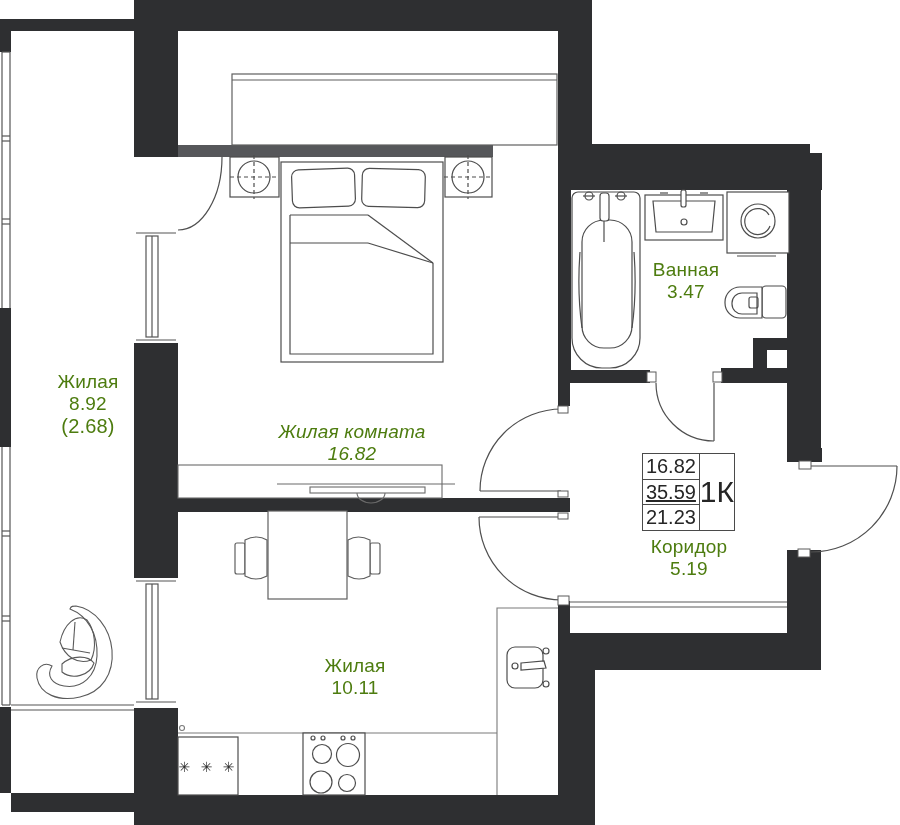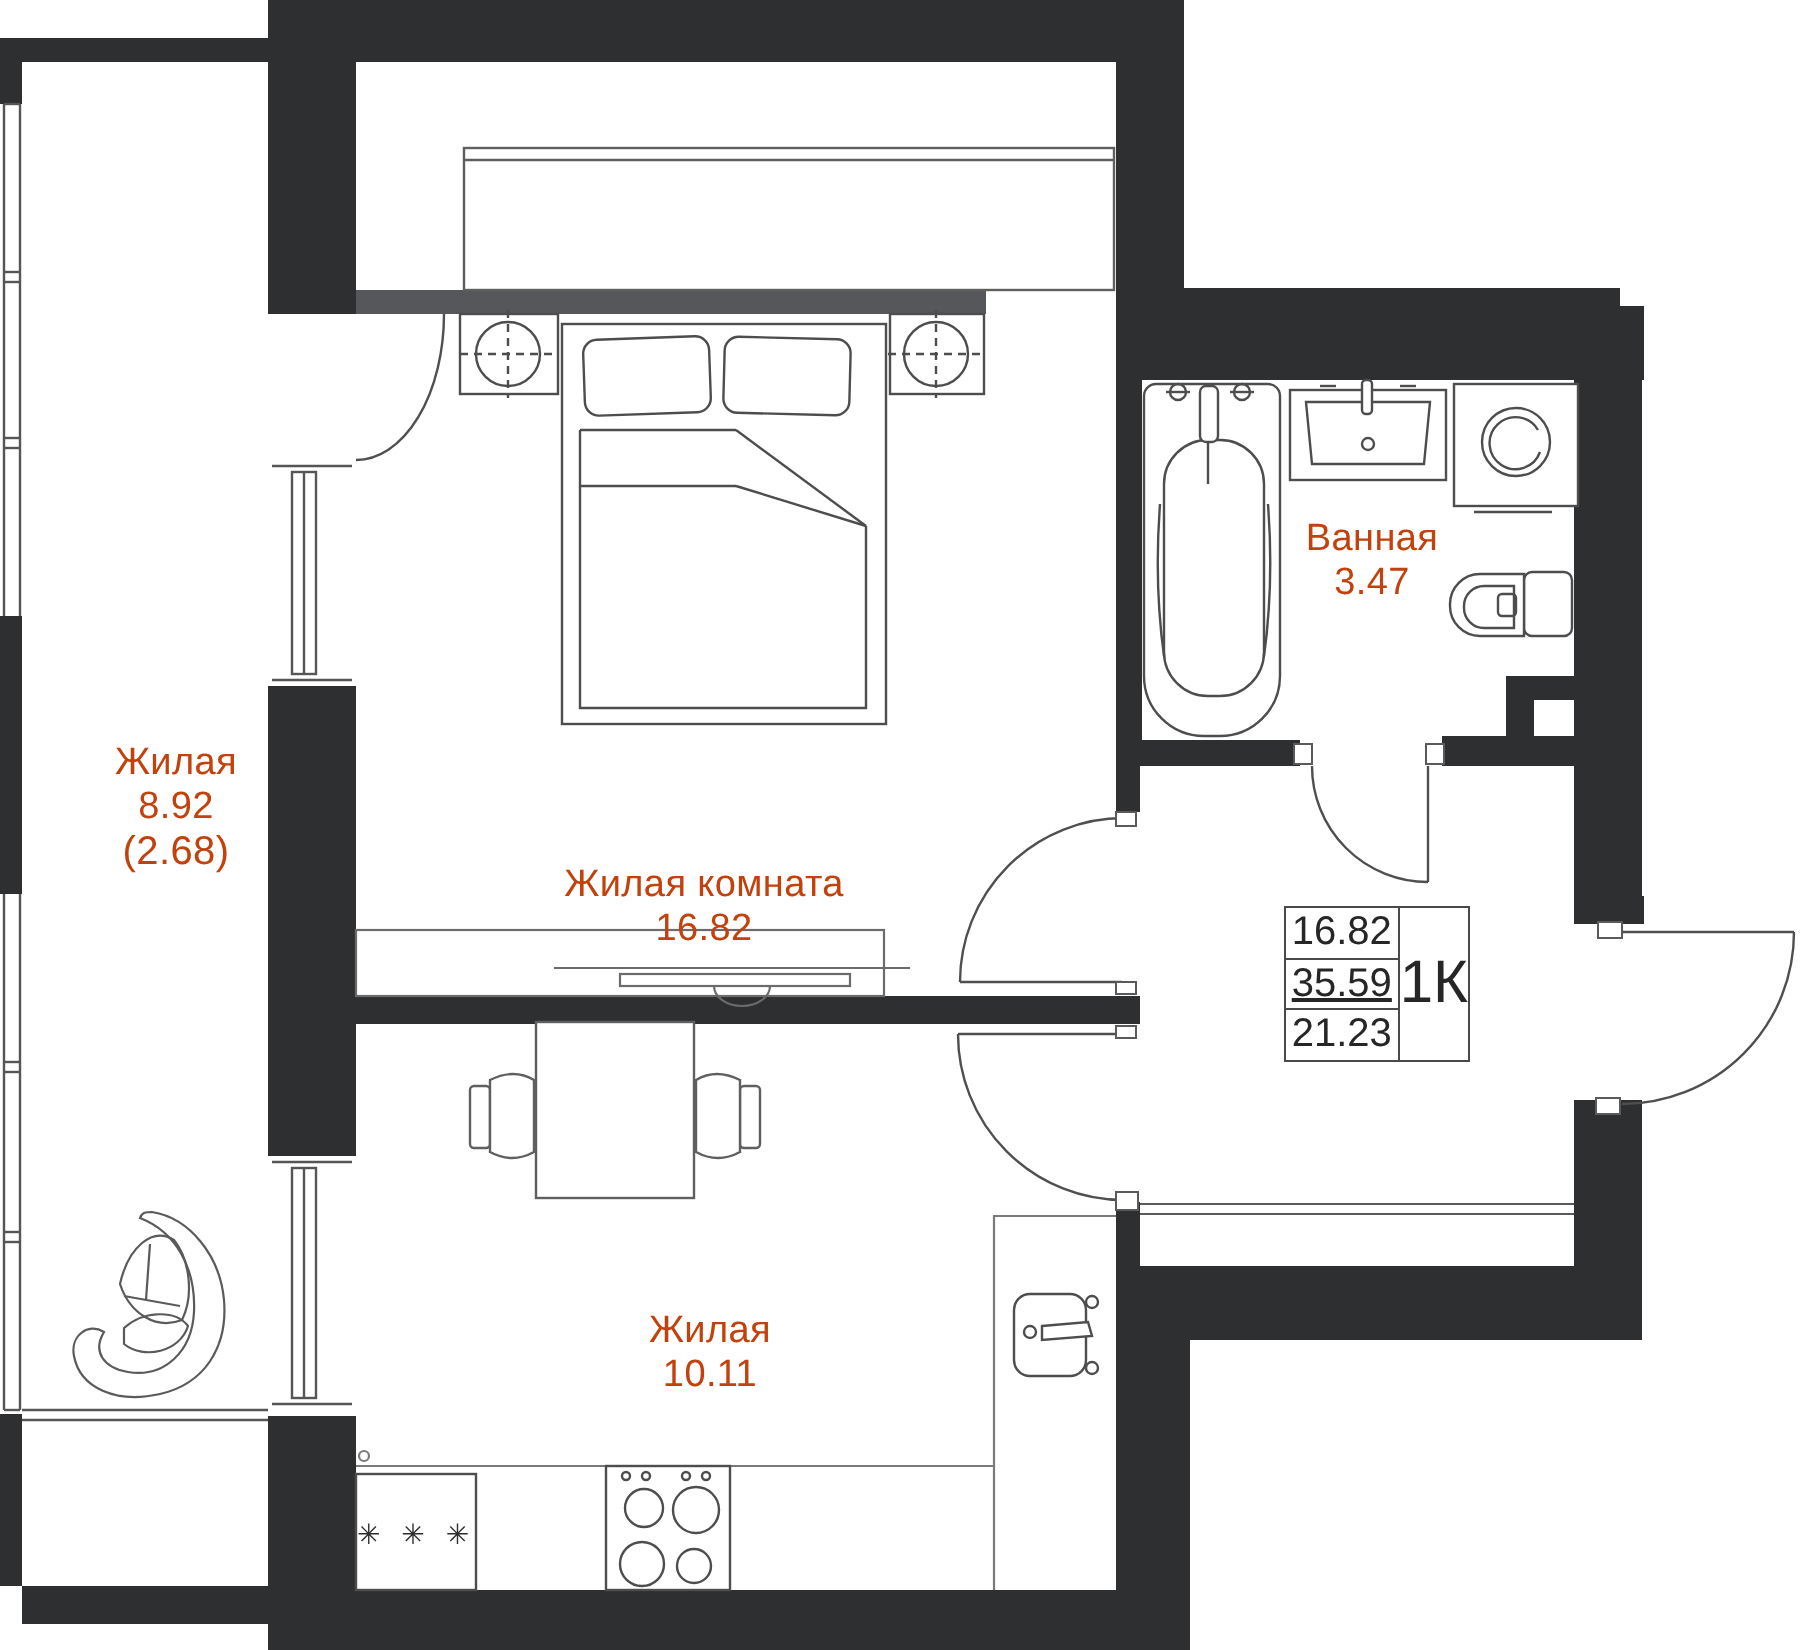--- a/index.html
+++ b/index.html
@@ -2,21 +2,21 @@
 <html><head>
 <meta charset="utf-8">
 <style>
   html,body{margin:0;padding:0;background:#fff;}
   .plan{
     position:relative;width:900px;height:825px;background:#ffffff;
     font-family:"Liberation Sans",sans-serif;overflow:hidden;
   }
   .plan svg{position:absolute;left:0;top:0;}
   .room-label{
-    position:absolute;text-align:center;color:#c2410c;
+    position:absolute;text-align:center;color:#4d7c0f;
     font-size:19px;line-height:22px;letter-spacing:.2px;
   }
   .room-label .sub{font-size:20px;}
   
   .summary-box{
     position:absolute;left:642px;top:453px;width:93px;height:78px;
     box-sizing:border-box;border:1.5px solid #4a4a4a;background:#fff;
     display:flex;color:#262626;
   }
   .summary-left{
@@ -243,30 +243,34 @@
       <line x1="62" y1="648" x2="90" y2="653"></line>
     </g>
   </svg>
 
   <div class="room-label" style="left:28px;top:371px;width:120px;">
     <div>Жилая</div>
     <div>8.92</div>
     <div class="sub">(2.68)</div>
   </div>
 
-  <div class="room-label" style="left:252px;top:432px;width:200px;">
+  <div class="room-label" style="left:252px;top:421px;width:200px;font-style:italic;">
     <div>Жилая комната</div>
     <div>16.82</div>
   </div>
 
   <div class="room-label" style="left:636px;top:259px;width:100px;">
     <div>Ванная</div>
     <div>3.47</div>
   </div>
 
+  <div class="room-label" style="left:639px;top:536px;width:100px;">
+    <div>Коридор</div>
+    <div>5.19</div>
+  </div>
 
   <div class="room-label" style="left:305px;top:655px;width:100px;">
     <div>Жилая</div>
     <div>10.11</div>
   </div>
 
   <div class="summary-box">
     <div class="summary-left">
       <div class="row">16.82</div>
       <div class="row mid">35.59</div>

